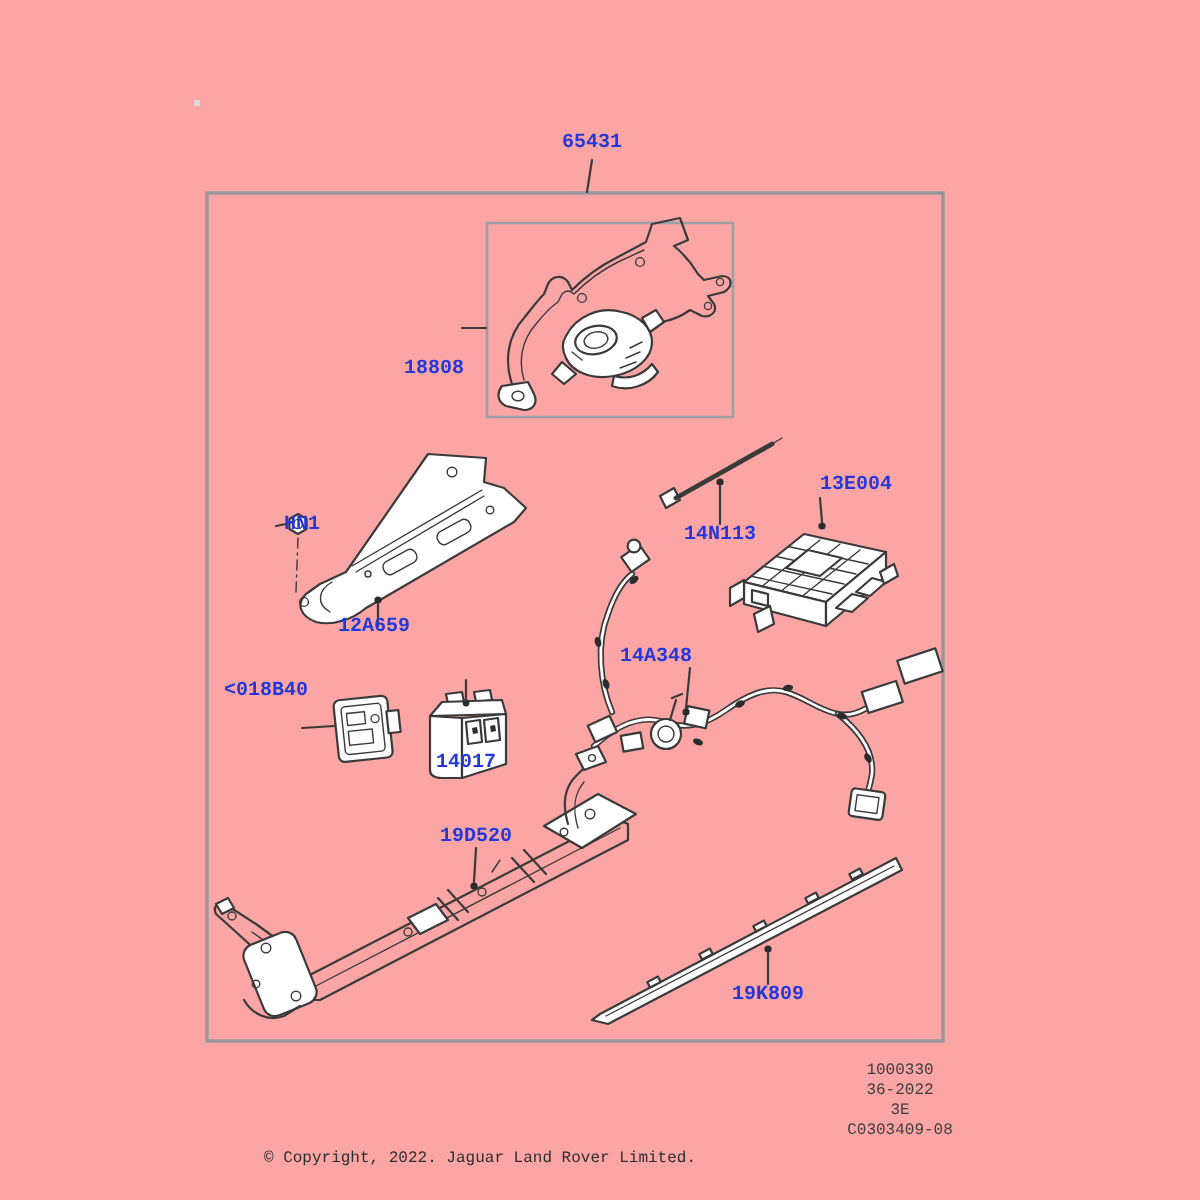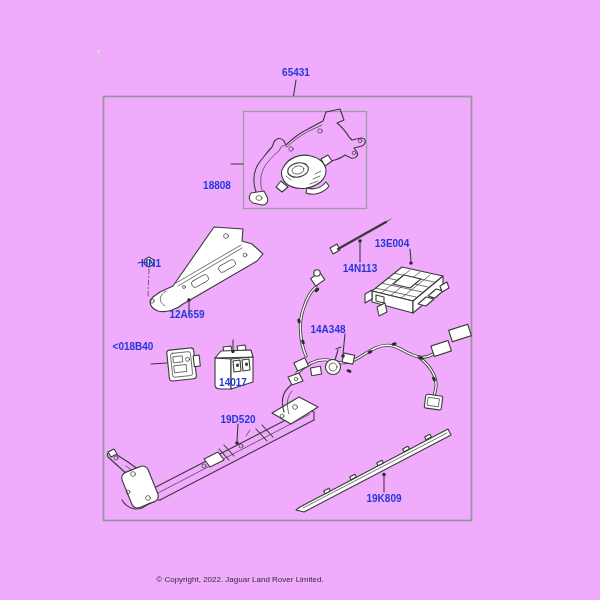--- a/index.html
+++ b/index.html
@@ -1,17 +1,17 @@
 <!DOCTYPE html>
 <html><head>
 <meta charset="utf-8">
 <style>
   html,body{margin:0;padding:0;background:#fff;}
-  .stage{position:relative;width:600px;height:600px;background:#f0abfc;overflow:hidden;
-         font-family:Liberation Sans, sans-serif;}
+  .stage{position:relative;width:600px;height:600px;background:#fca5a5;overflow:hidden;
+         font-family:Liberation Mono, monospace;}
   .artsvg{position:absolute;left:0;top:0;}
   .ln{fill:none;stroke:#3a3a3a;stroke-width:1.1;stroke-linecap:round;stroke-linejoin:round;}
   .lnw{fill:#fff;stroke:#3a3a3a;stroke-width:1.1;stroke-linecap:round;stroke-linejoin:round;}
   .thin{stroke-width:.7;}
   .dot{fill:#2b2b2b;stroke:none;}
   .wire{fill:none;stroke:#3a3a3a;stroke-width:3.1;stroke-linecap:round;}
   .wirecore{fill:none;stroke:#fff;stroke-width:1.4;stroke-linecap:round;}
   .box{fill:none;stroke:#94989c;stroke-width:1.7;}
   .ibox{fill:none;stroke:#9aa0a4;stroke-width:1.3;}
   .plbl{position:absolute;transform:translate(-50%,-50%);font-weight:bold;font-size:10px;
@@ -229,22 +229,28 @@
       <circle class="dot" cx="384" cy="474.5" r="1.8"></circle>
       <path class="ln" d="M384,476 L384,492"></path>
     </g>
   </svg>
 
   <div class="plbl" style="left:296px;top:72px;">65431</div>
   <div class="plbl" style="left:217px;top:164px;margin-top:21px;">18808</div>
   <div class="plbl" style="left:127px;top:263px;margin-left:24px;">HN1</div>
   <div class="plbl" style="left:187px;top:314px;text-align:center;">12A659</div>
   <div class="plbl" style="left:360px;top:268px;">14N113</div>
-  <div class="plbl" style="left:392px;top:243px;">13E004</div>
+  <div class="plbl" style="left:428px;top:243px;">13E004</div>
   <div class="plbl" style="left:233px;top:334px;margin-top:48px;">14017</div>
   <div class="plbl" style="left:328px;top:329px;">14A348</div>
   <div class="plbl" style="left:133px;top:346px;">&lt;018B40</div>
   <div class="plbl" style="left:238px;top:419px;">19D520</div>
   <div class="plbl" style="left:384px;top:498px;text-align:center;">19K809</div>
 
+  <div class="plate">
+    <div>1000330</div>
+    <div>36-2022</div>
+    <div>3E</div>
+    <div>C0303409-08</div>
+  </div>
 
   <div class="copyright">© Copyright, 2022. Jaguar Land Rover Limited.</div>
 </div>
 
 </body></html>

